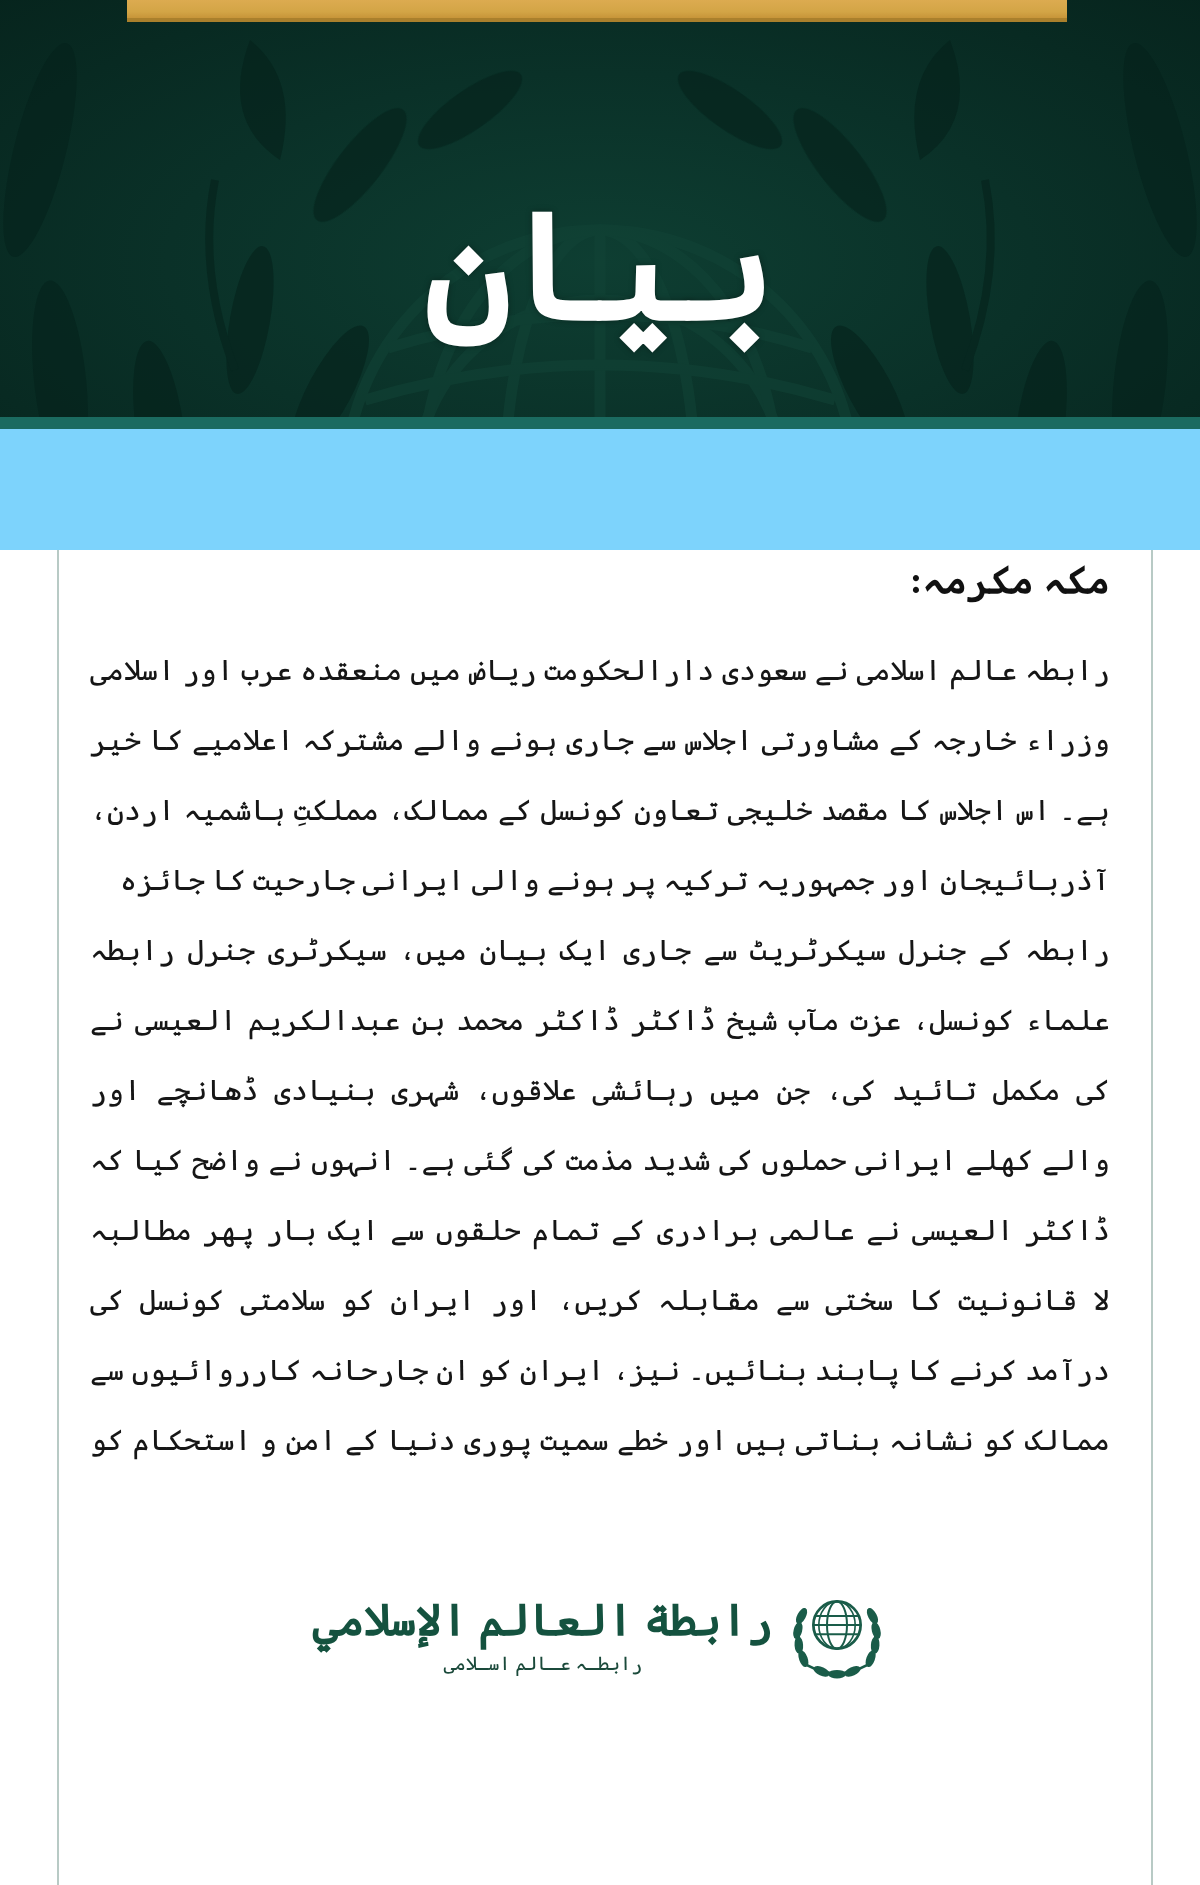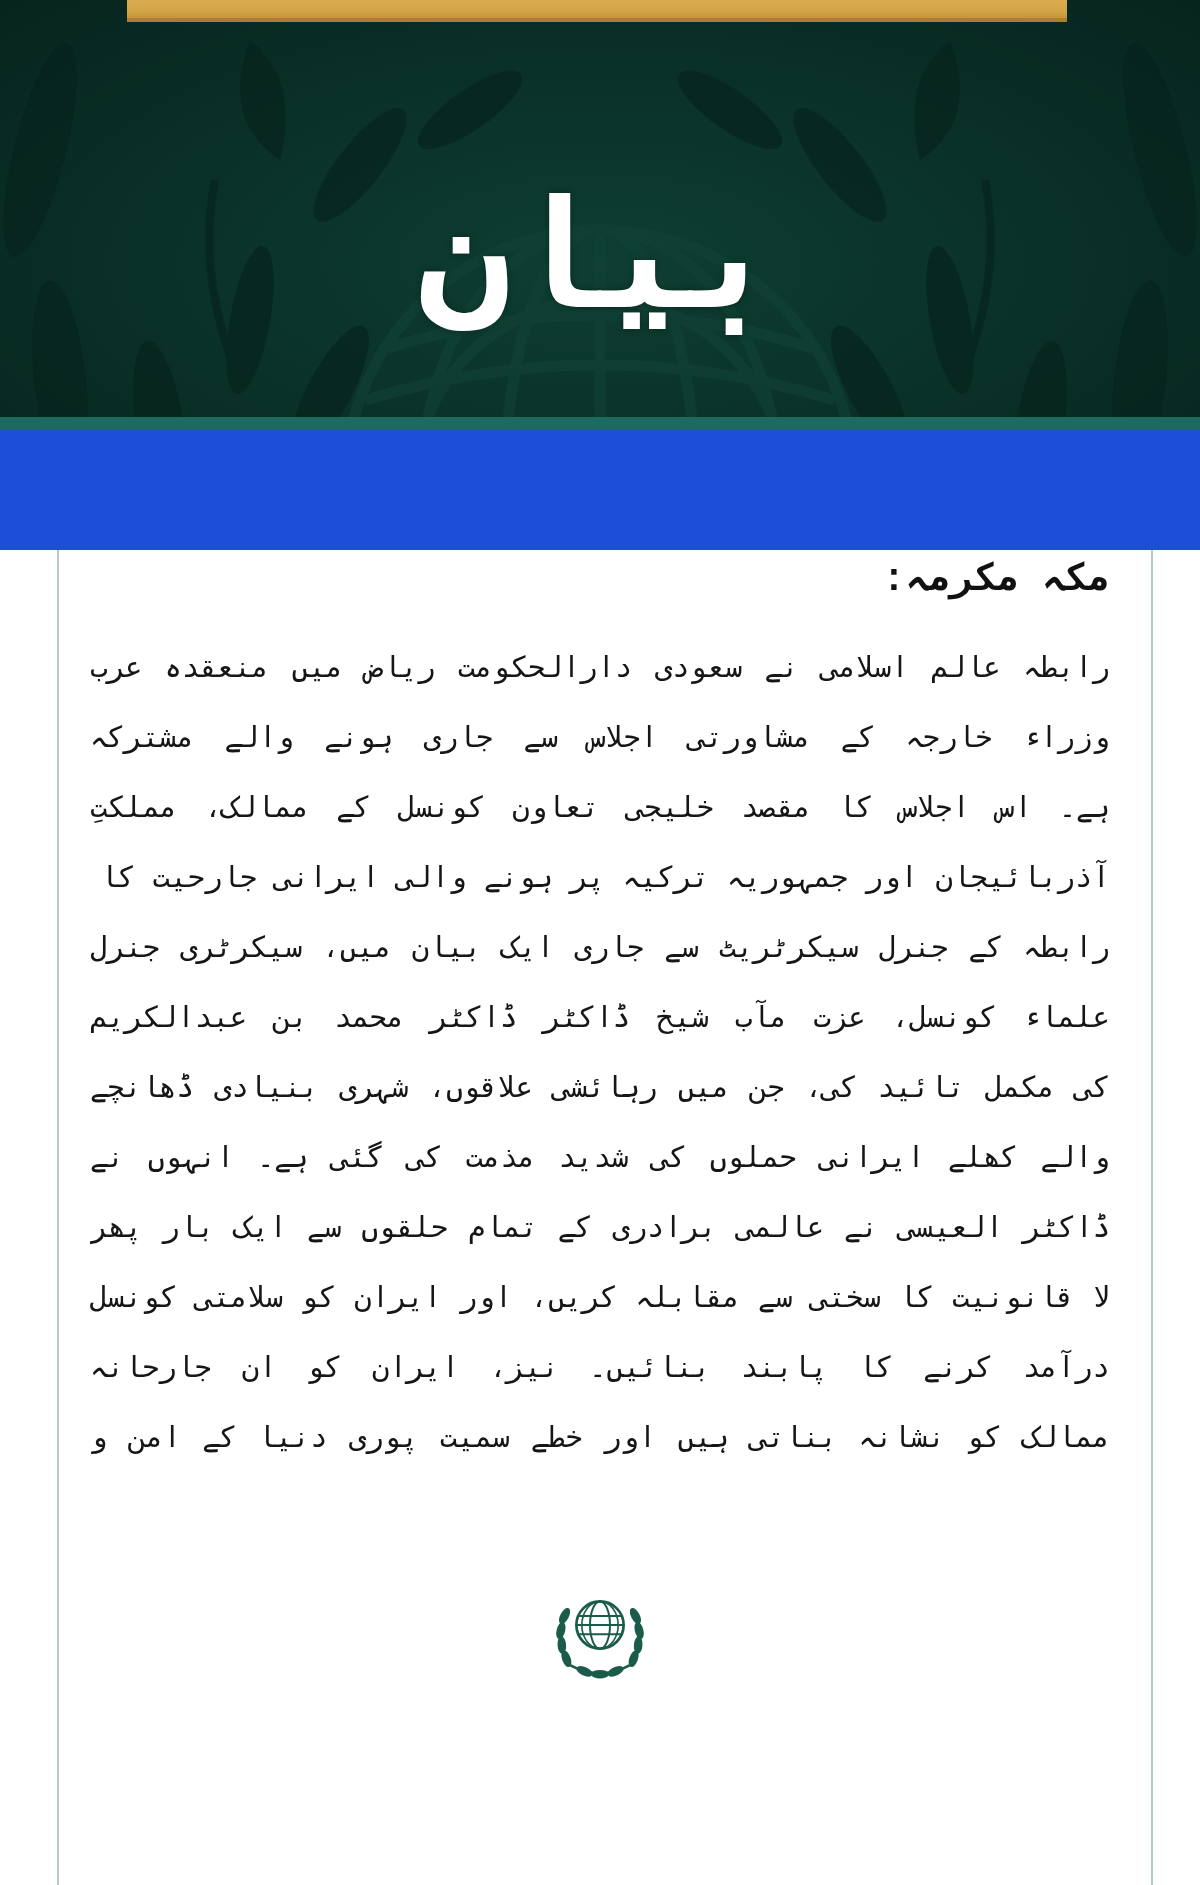--- a/index.html
+++ b/index.html
@@ -1,21 +1,21 @@
 <!DOCTYPE html>
 <html lang="ur" dir="rtl"><head>
 <meta charset="utf-8">
 <style>
   html,body{margin:0;padding:0;background:#ffffff;}
   .page{
     position:relative;
     width:1200px;height:1885px;
     margin:0 auto;
-    background:#1d4ed8;
-    font-family:Liberation Mono, monospace;
+    background:#7dd3fc;
+    font-family:Liberation Serif, serif;
     overflow:hidden;
     direction:rtl;
   }
   
   .header{
     position:relative;
     width:100%;height:417px;
     background:radial-gradient(75% 95% at 50% 63%, #0e3e32 0%, #0a3128 48%, #06231c 100%);
     overflow:hidden;
   }
@@ -161,20 +161,24 @@
         <div class="line">علماء کونسل، عزت مآب شیخ ڈاکٹر ڈاکٹر محمد بن عبدالکریم العیسی نے اعلامیے کے مندرجات</div>
         <div class="line">کی مکمل تائید کی، جن میں رہائشی علاقوں، شہری بنیادی ڈھانچے اور سفارتی مراکز پر ہونے</div>
         <div class="line">والے کھلے ایرانی حملوں کی شدید مذمت کی گئی ہے۔ انہوں نے واضح کیا کہ یہ حملے تمام مذہبی</div>
         <div class="line">ڈاکٹر العیسی نے عالمی برادری کے تمام حلقوں سے ایک بار پھر مطالبہ کیا کہ وہ اس مجرمانہ</div>
         <div class="line">لا قانونیت کا سختی سے مقابلہ کریں، اور ایران کو سلامتی کونسل کی قرارداد نمبر 2817 پر عمل</div>
         <div class="line">درآمد کرنے کا پابند بنائیں۔ نیز، ایران کو ان جارحانہ کارروائیوں سے روکا جائے جو پڑوسی</div>
         <div class="line">ممالک کو نشانہ بناتی ہیں اور خطے سمیت پوری دنیا کے امن و استحکام کو خطرے میں ڈالتی ہیں۔</div>
       </div>
 
       <div class="footer">
+        <div class="logotype-col">
+          <div class="org-calligraphy">رابطة العالم الإسلامي</div>
+          <div class="org-name-small">رابطـہ عـالم اسـلامی</div>
+        </div>
         <svg class="emblem" viewBox="0 0 110 116" aria-hidden="true">
 
           <g fill="none" stroke="#1a5c49" stroke-width="3">
             <circle cx="55" cy="46" r="26"></circle>
             <ellipse cx="55" cy="46" rx="11" ry="26" stroke-width="2.2"></ellipse>
             <ellipse cx="55" cy="46" rx="20" ry="26" stroke-width="1.8"></ellipse>
             <path d="M31,36 h48" stroke-width="2.2"></path>
             <path d="M29,46 h52" stroke-width="2.2"></path>
             <path d="M31,56 h48" stroke-width="2.2"></path>
           </g>

